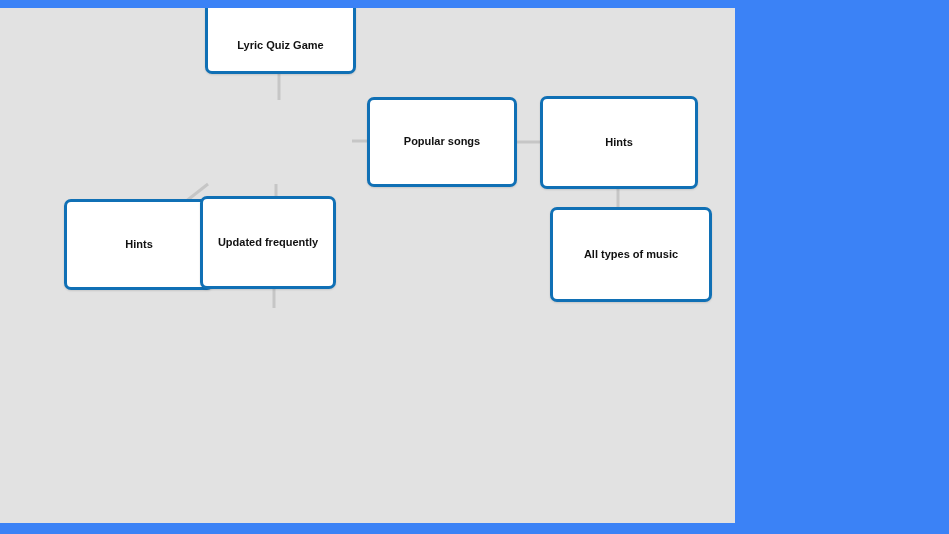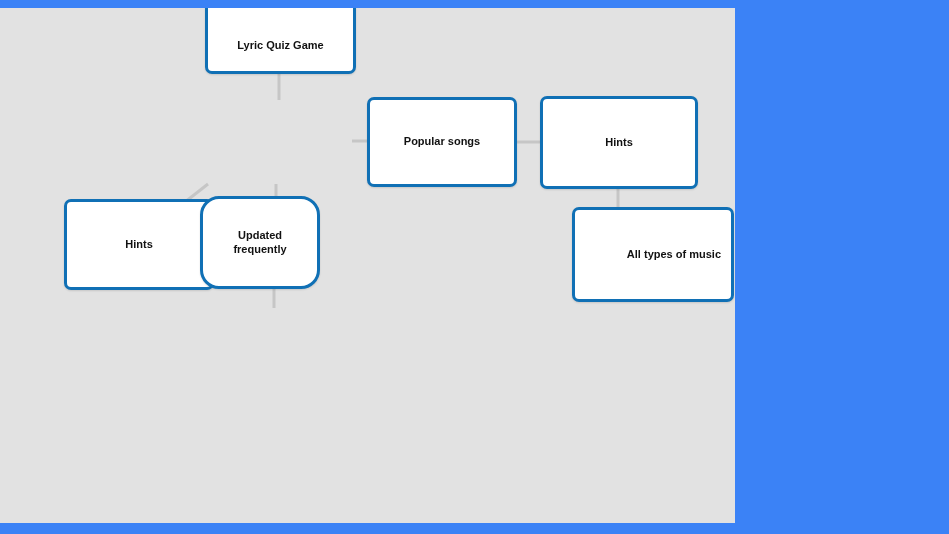--- a/index.html
+++ b/index.html
@@ -80,23 +80,23 @@
     </div>
 
     <div class="node" style="left:540px; top:88px; width:158px; height:93px;">
       <span>Hints</span>
     </div>
 
     <div class="node" style="left:40px; top:191px; width:150px; height:91px;margin-left:24px;">
       <span>Hints</span>
     </div>
 
-    <div class="node" style="left:200px; top:188px; width:120px; height:93px;border-radius:19px;">
+    <div class="node" style="left:200px; top:188px; width:136px; height:93px;">
       <span>Updated frequently</span>
     </div>
 
 
-    <div class="node" style="left:572px; top:199px; width:162px; height:95px;justify-content:flex-end;">
+    <div class="node" style="left:550px; top:199px; width:162px; height:95px;">
       <span>All types of music</span>
     </div>
 
   </div>
 </div>
 
 </body></html>

